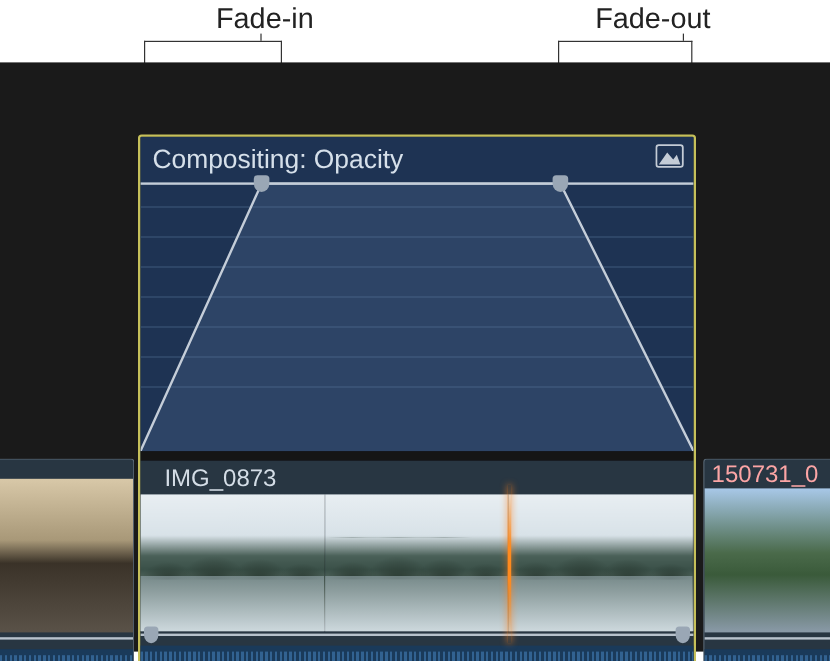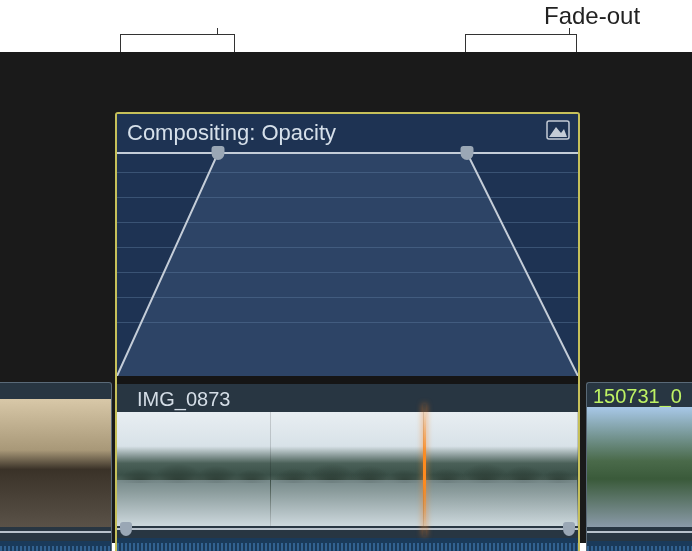--- a/index.html
+++ b/index.html
@@ -197,35 +197,36 @@
     right: 0; width: 106px;
     top: 330px; height: 178px;
     background: #283642;
     border: 1px solid #5a6a78;
     border-right: none;
     border-radius: 3px 0 0 3px;
     overflow: hidden;
   }
   .right-clip .nm {
     position: absolute; left: 6px; top: 2px;
-    color: #bef264; font-size: 20px;
+    color: #fca5a5; font-size: 20px;
     white-space: nowrap;
   }
   .right-clip .t {
     position: absolute; left: 0; right: 0; top: 24px; bottom: 32px;
     background: linear-gradient(to bottom, #a8c8e8 0%, #4a6a4a 45%, #3a5a3a 60%, #8a9aa8 100%);
   }
   .right-clip .wave { height: 18px; }
   .right-clip .bot-line { bottom: 26px; }
 </style>
 </head>
 <body>
 <div class="stage">
 
-  <div class="label" style="left:544px; top:2px;">Fade-out</div>
+  <div class="label" style="left:180px; top:2px;">Fade-in</div>
+  <div class="label" style="left:496px; top:2px;">Fade-out</div>
 
   <div class="bracket" style="left:120px; top:34px; width:115px; height:26px;">
     <div class="lead" style="left:97px; top:-6px; height:6px;"></div>
     <div class="h" style="left:0; top:0; width:115px;"></div>
     <div class="v" style="left:0; top:0; height:22px;"></div>
     <div class="v" style="right:0; top:0; height:22px;"></div>
   </div>
   <div class="bracket" style="left:465px; top:34px; width:112px; height:26px;">
     <div class="lead" style="left:104px; top:-6px; height:6px;"></div>
     <div class="h" style="left:0; top:0; width:112px;"></div>

